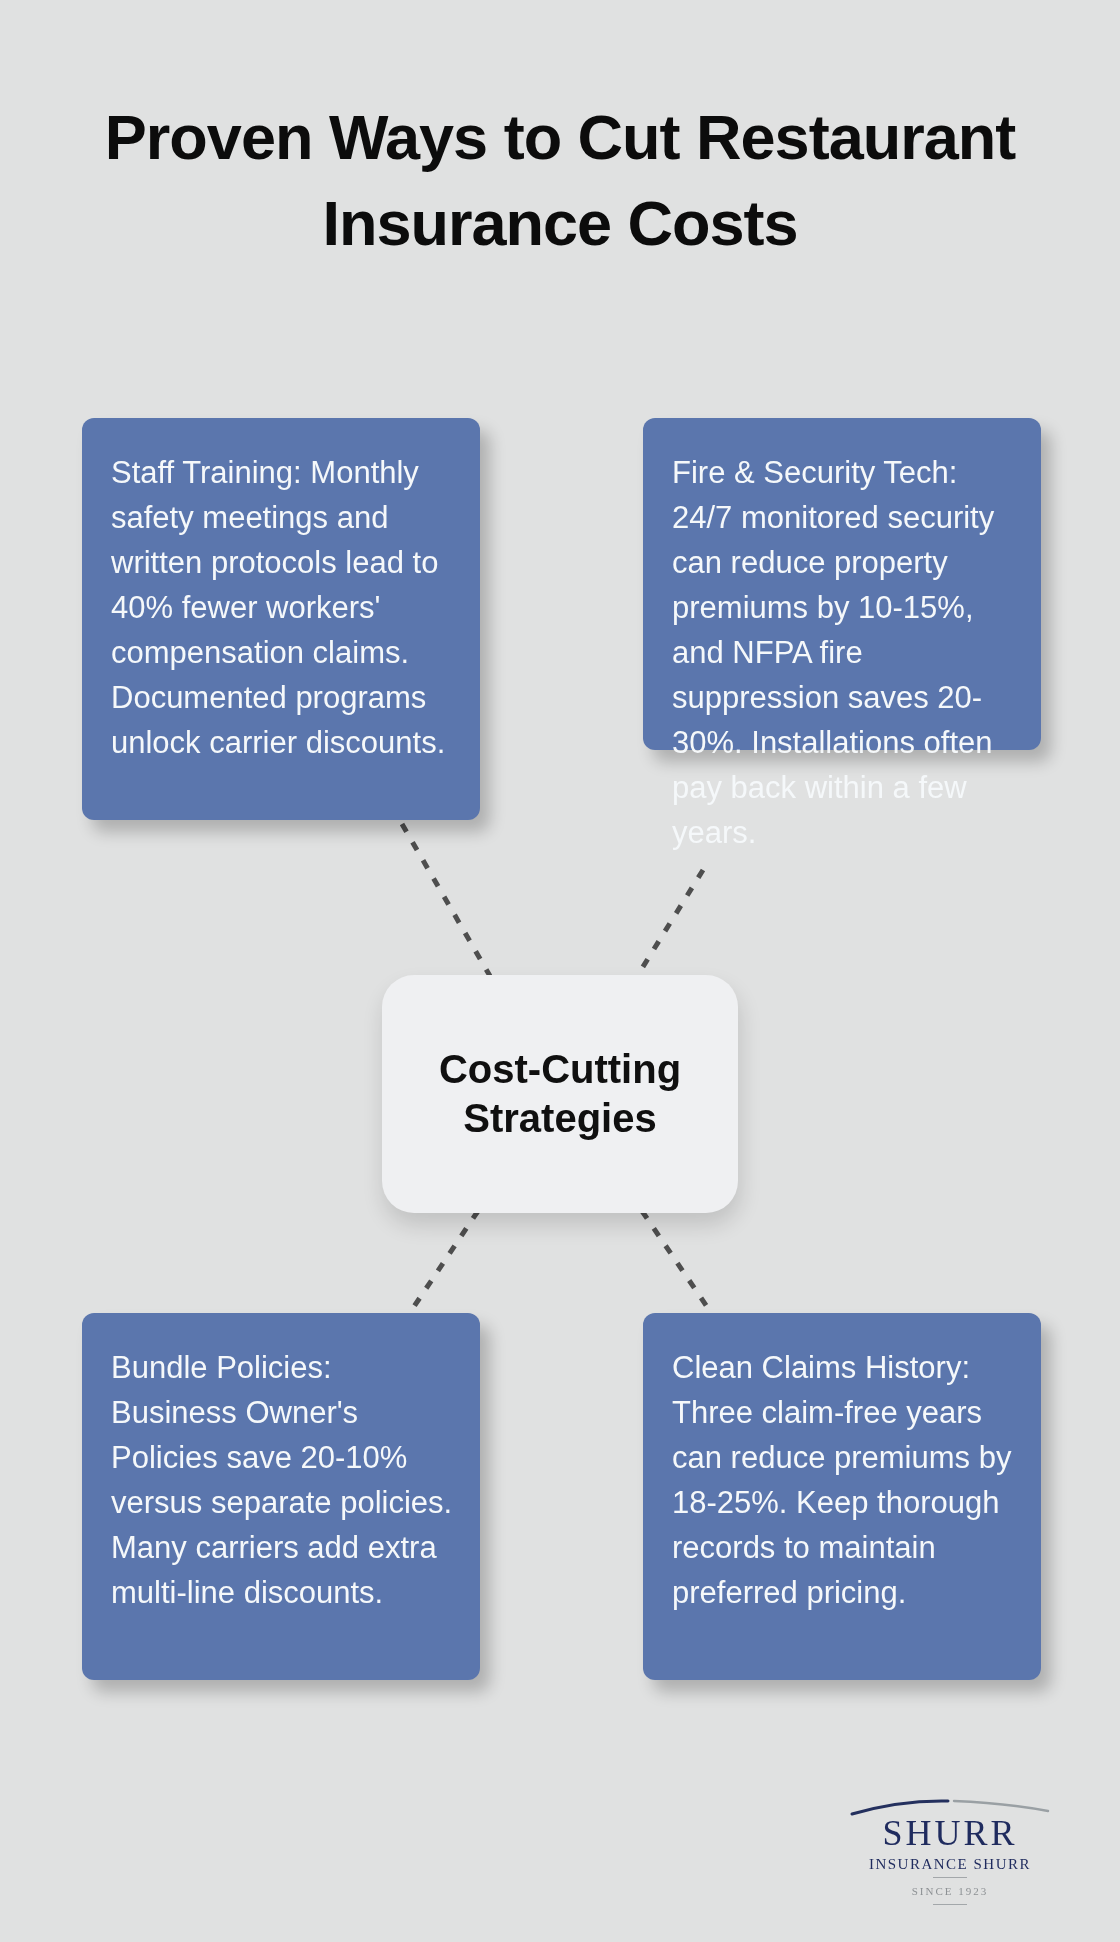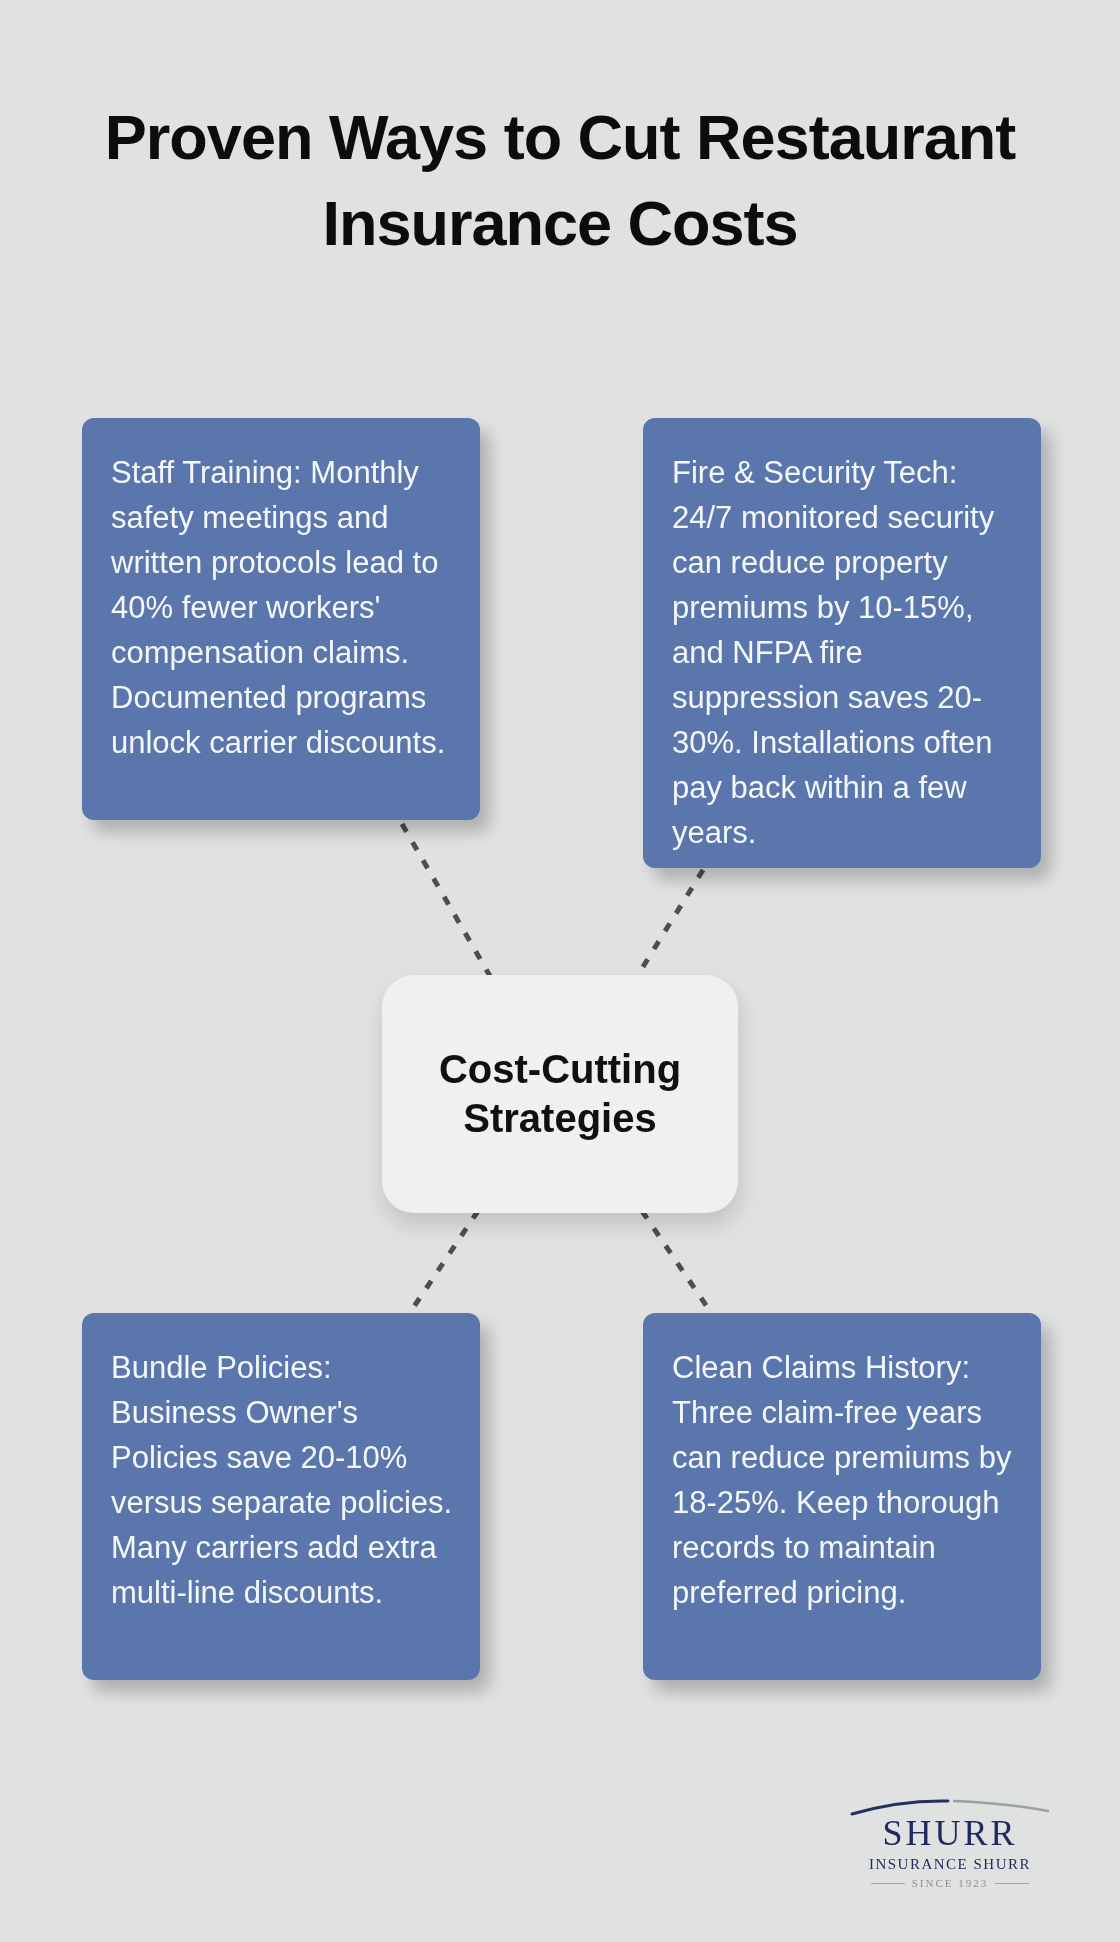--- a/index.html
+++ b/index.html
@@ -53,21 +53,21 @@
     width: 398px;
     background: var(--node_fill);
     border-radius: 12px;
     box-shadow: 10px 12px 16px rgba(0,0,0,0.22);
     color: var(--node_text);
     font-size: 31px;
     line-height: 45px;
     padding: 32px 24px 20px 29px;
   }
   .node-tl { left: 82px;  top: 418px;  height: 402px; }
-  .node-tr { left: 643px; top: 418px;  height: 450px; }
+  .node-tr { left: 643px; top: 418px;  height: 332px; }
   .node-bl { left: 82px;  top: 1313px; height: 367px; }
   .node-br { left: 643px; top: 1313px; height: 367px; }
   .center-box {
     position: absolute;
     left: 382px; top: 975px;
     width: 356px; height: 238px;
     background: var(--center_fill);
     border-radius: 32px;
     box-shadow: 2px 12px 22px rgba(0,0,0,0.14);
     display: flex;
@@ -106,20 +106,21 @@
     margin-top: 4px;
     color: var(--logo_navy);
     white-space: nowrap;
   }
   .logo-since {
     display: flex;
     align-items: center;
     justify-content: center;
     gap: 7px;
     margin-top: 5px;
+    flex-direction: column;
   }
   .logo-since .rule {
     display: inline-block;
     width: 34px; height: 1px;
     background: #a3a7aa;
   }
   .logo-since .since-text {
     font-family: "Liberation Serif", serif;
     font-size: 11px;
     letter-spacing: 2px;

